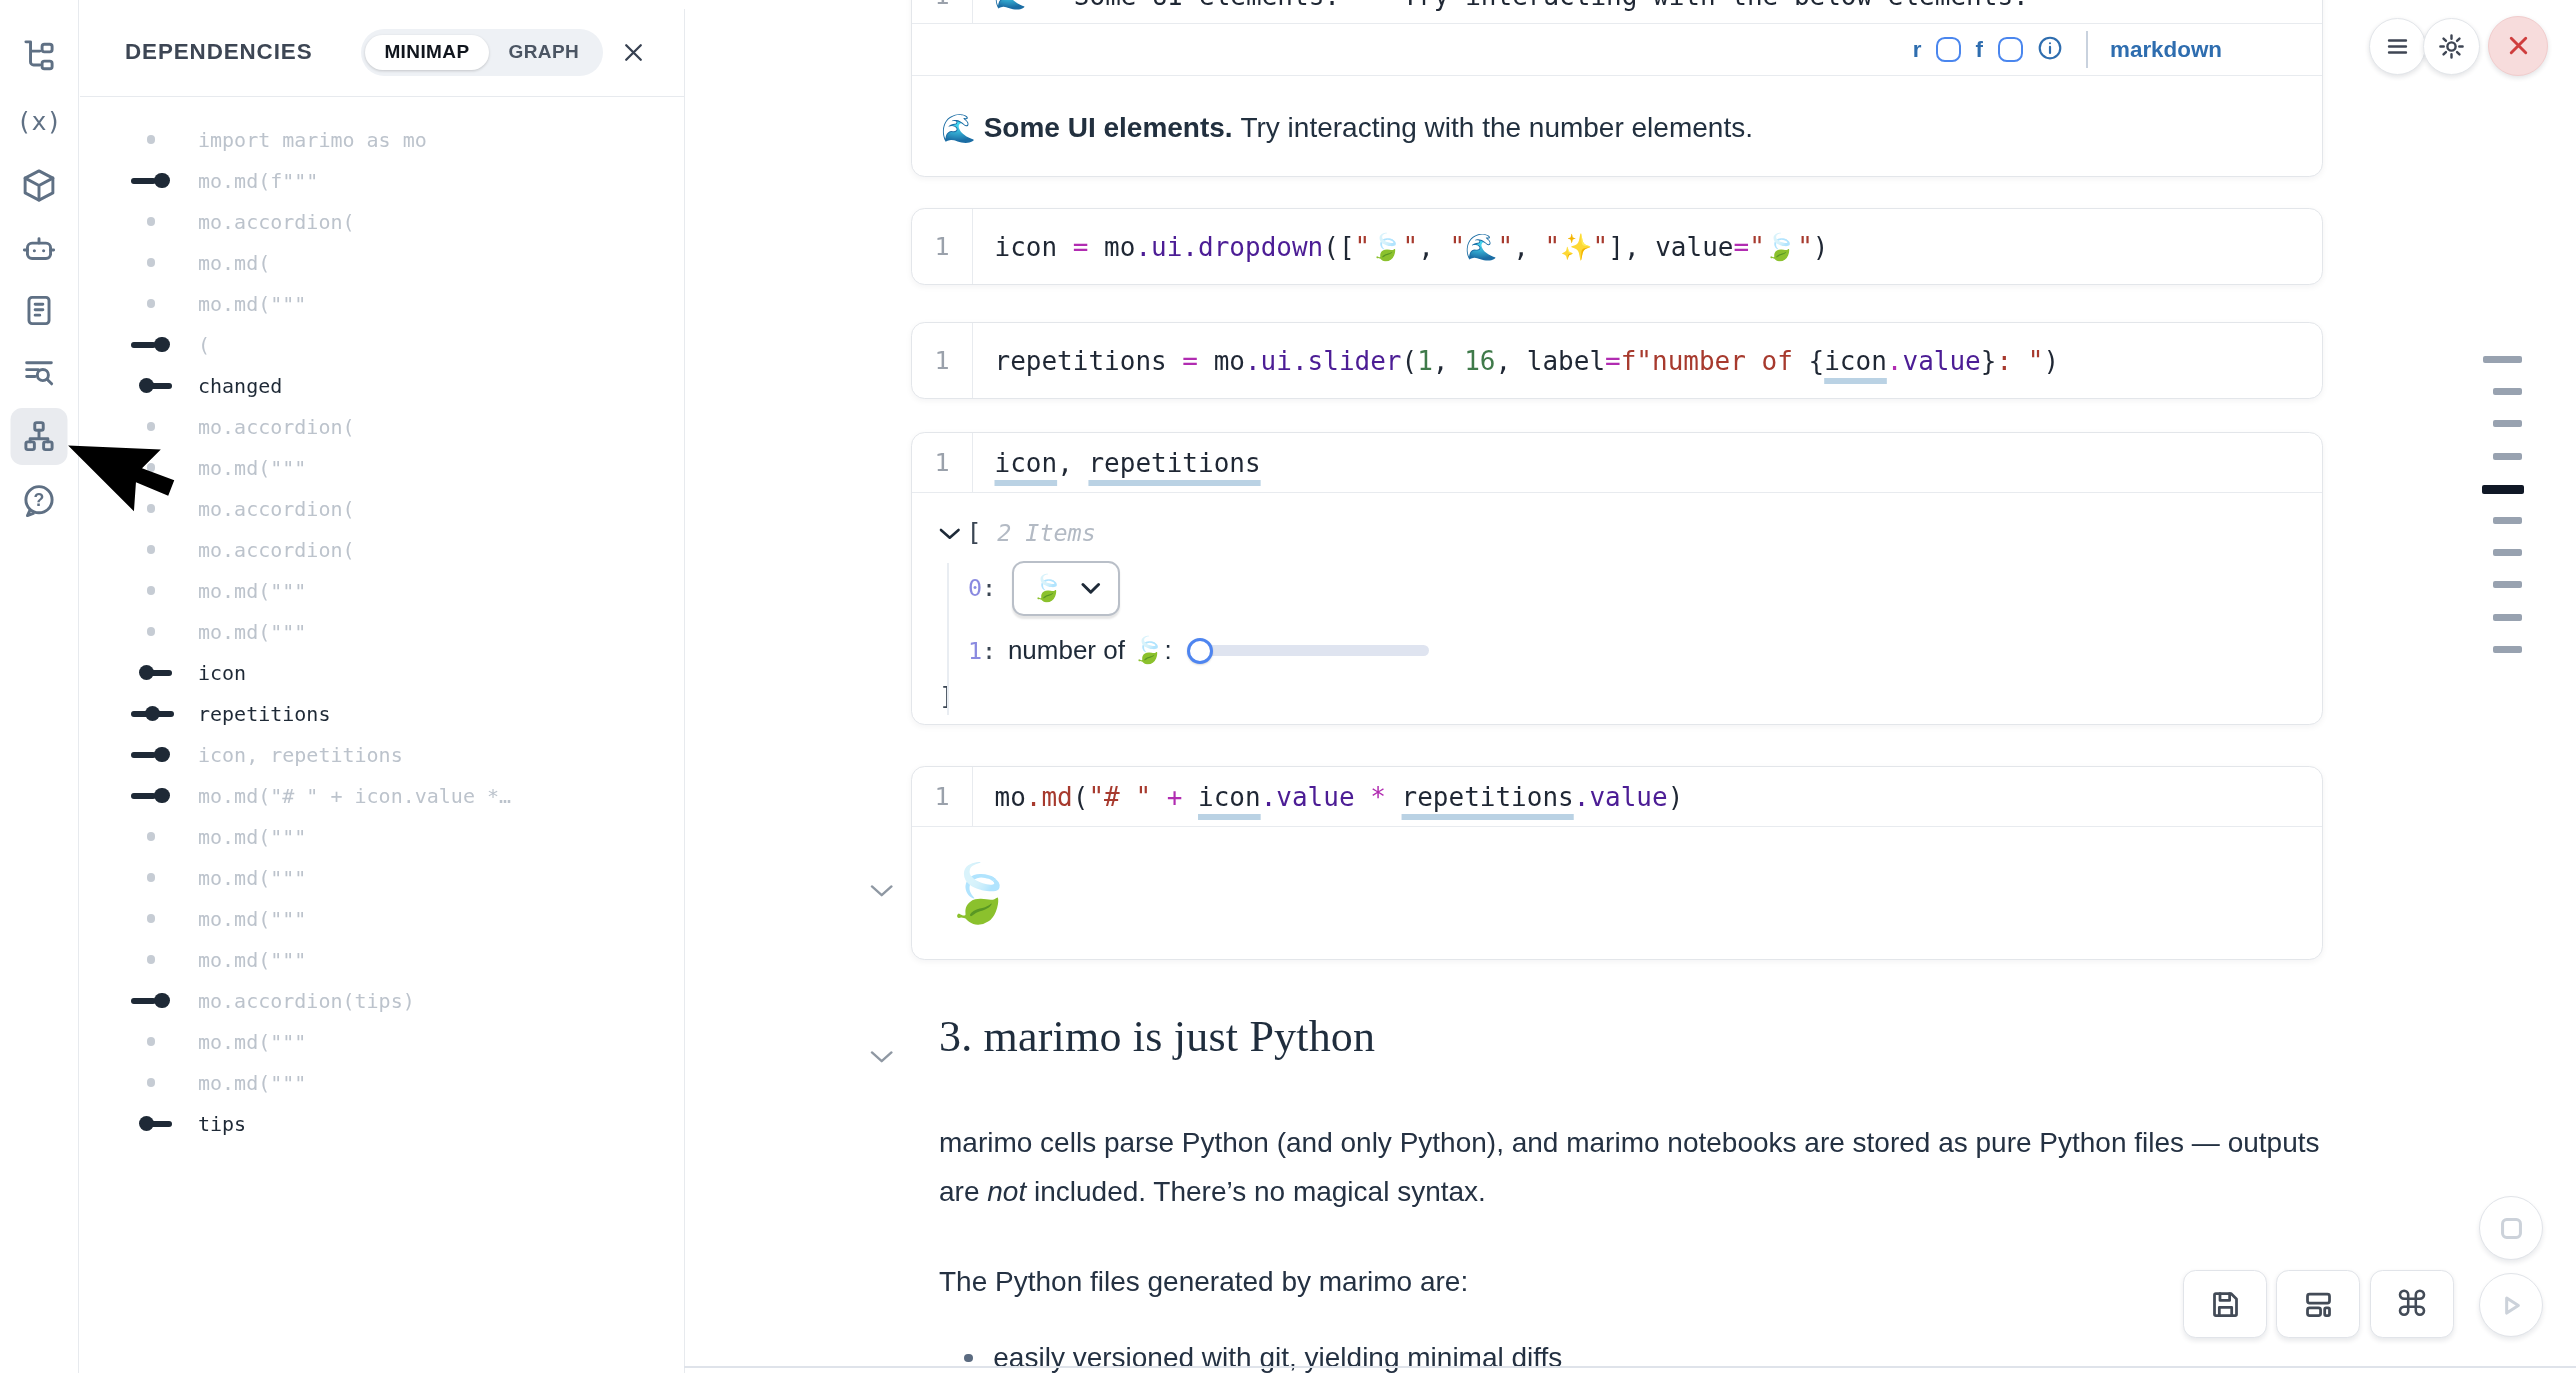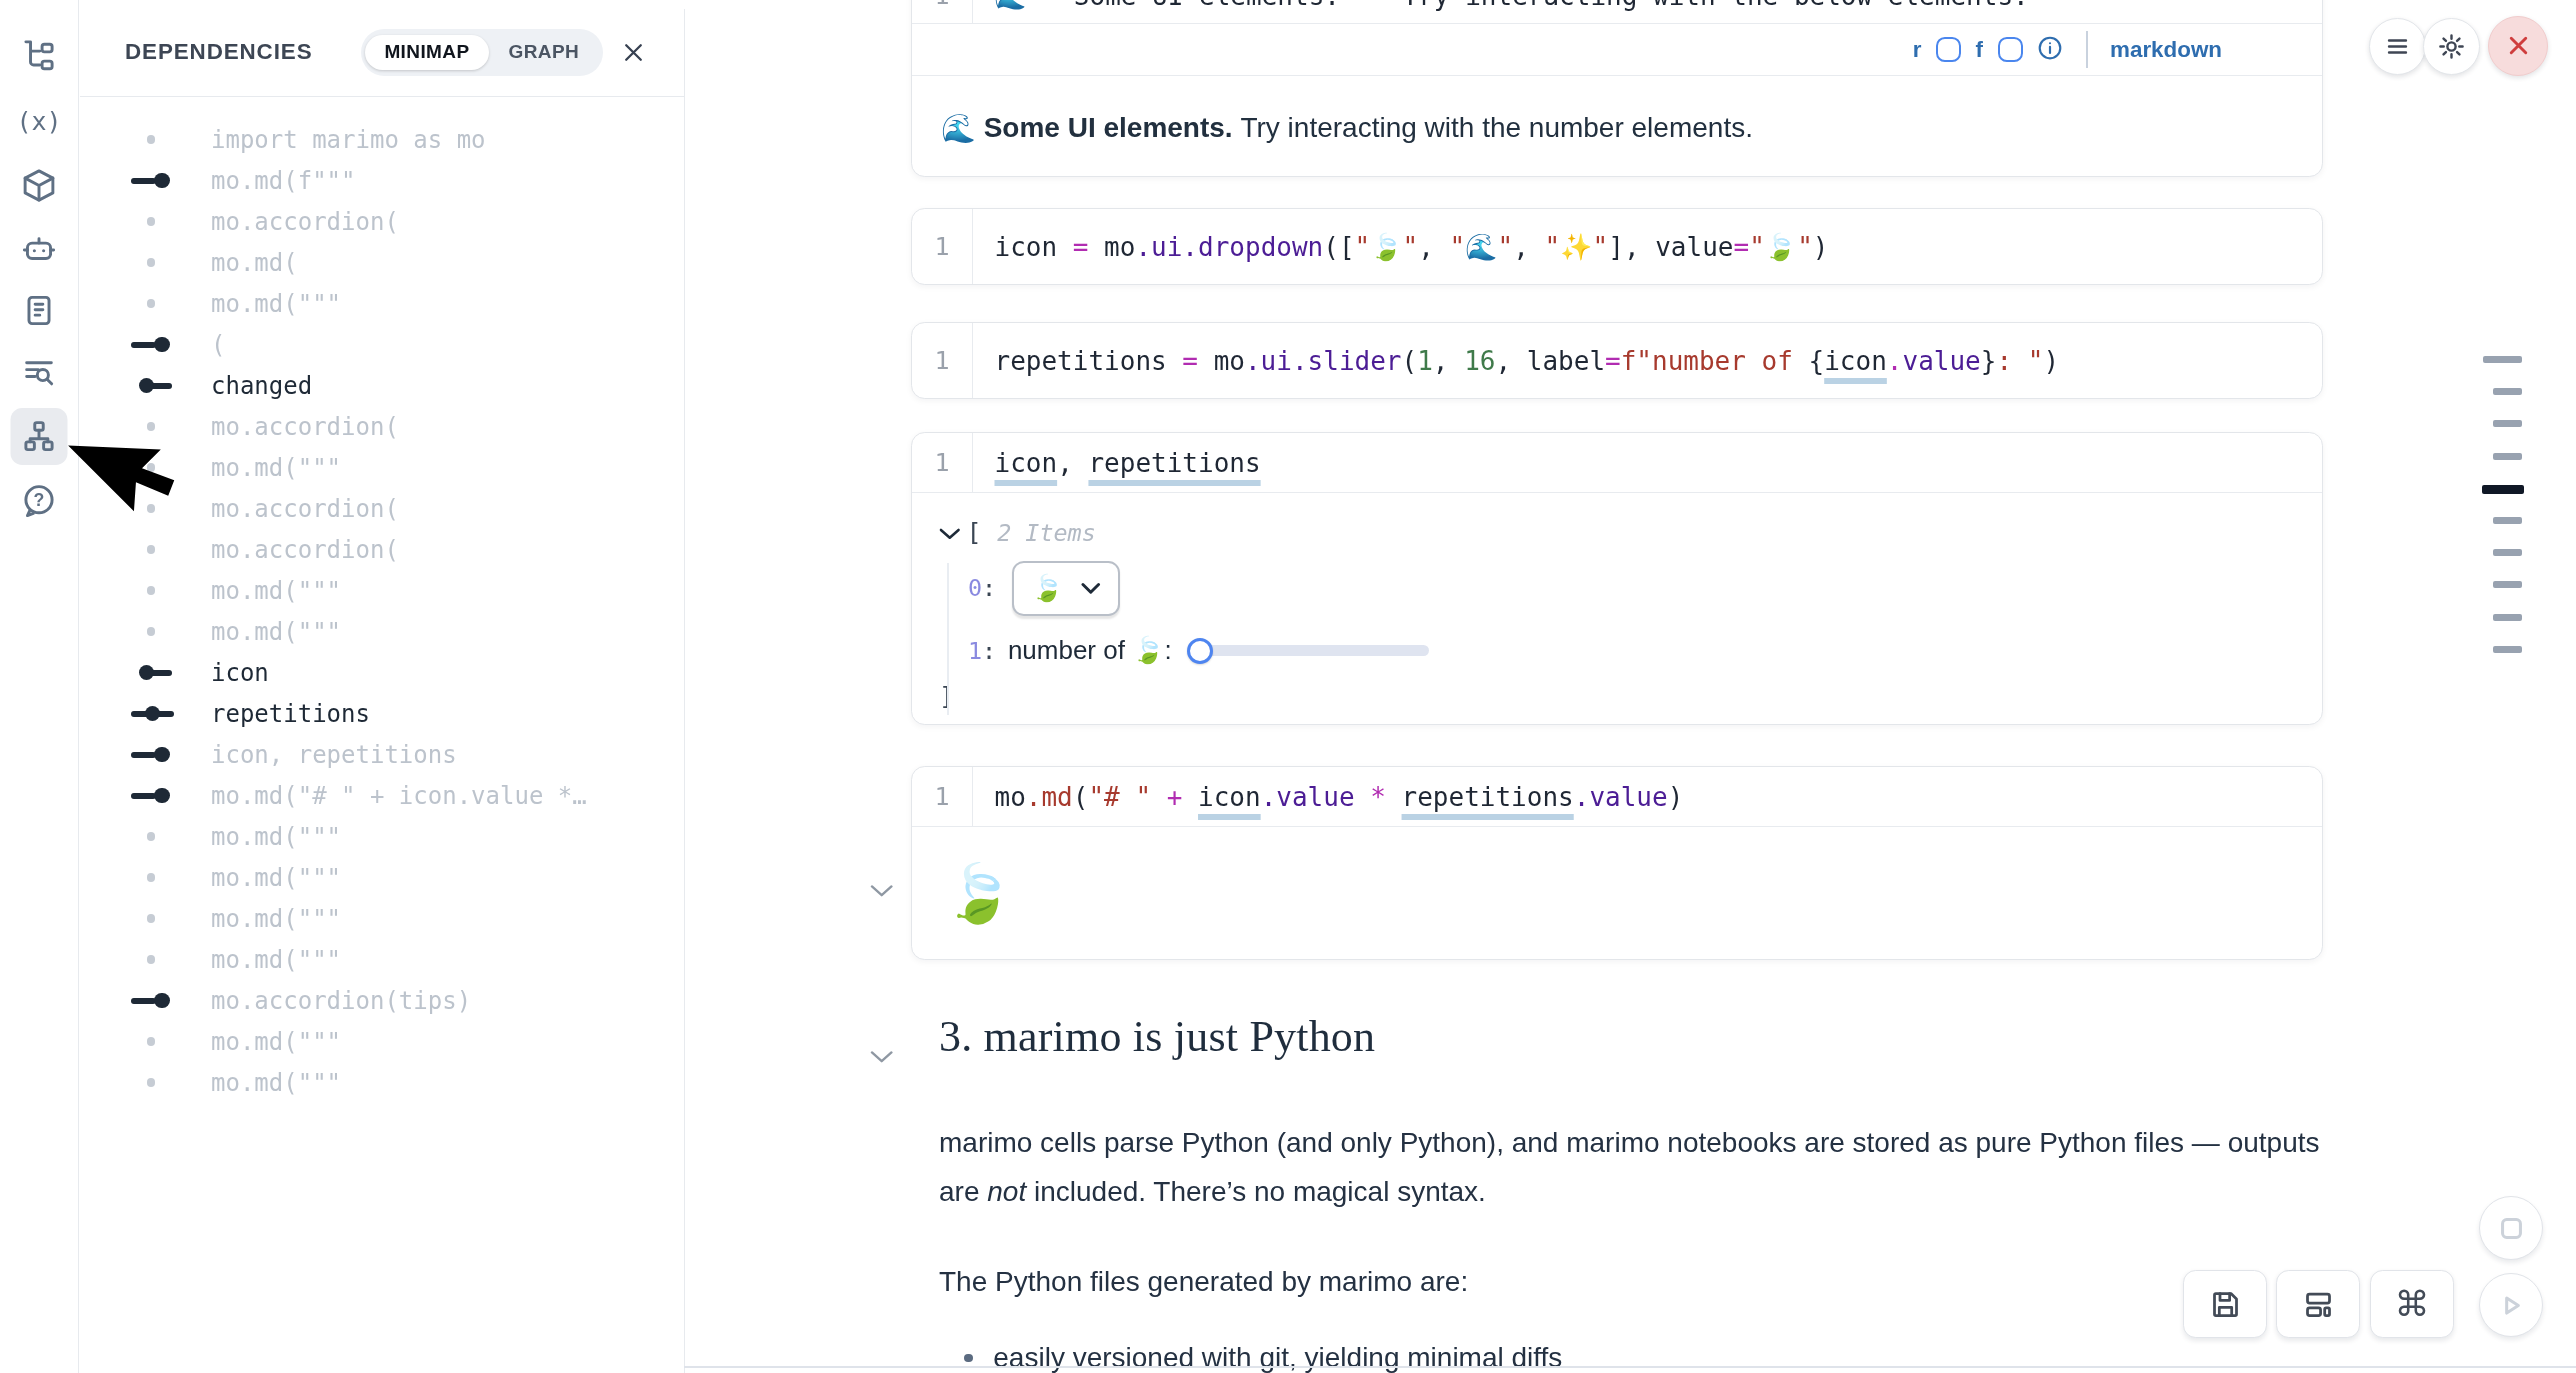--- a/index.html
+++ b/index.html
@@ -28,21 +28,21 @@
   .dep-marker{position:relative;width:55px;height:41px;margin-left:51px;flex:none;}
   .dep-marker::before,.dep-marker::after{content:"";position:absolute;top:50%;}
   .m-dot::before{left:15.6px;margin-top:-4.4px;width:8.8px;height:8.8px;border-radius:50%;background:#c6ccd4;}
   .m-dot::after{display:none;}
   .m-def::before{left:7.8px;margin-top:-7.8px;width:15.6px;height:15.6px;border-radius:50%;background:#1e2936;z-index:1;}
   .m-def::after{left:17.6px;margin-top:-2.9px;width:23.4px;height:5.9px;border-radius:2.9px;background:#1e2936;}
   .m-use::before{left:23.4px;margin-top:-7.8px;width:15.6px;height:15.6px;border-radius:50%;background:#1e2936;z-index:1;}
   .m-use::after{left:0;margin-top:-2.9px;width:25px;height:5.9px;border-radius:2.9px;background:#1e2936;}
   .m-both::before{left:13.7px;margin-top:-7.8px;width:15.6px;height:15.6px;border-radius:50%;background:#1e2936;z-index:1;}
   .m-both::after{left:0;margin-top:-2.9px;width:43px;height:5.9px;border-radius:2.9px;background:#1e2936;}
-  .dep-label{margin-left:25px;font-family:"DejaVu Sans Mono",monospace;font-size:24px;color:#1e2936;white-space:pre;}
+  .dep-label{margin-left:12px;font-family:"DejaVu Sans Mono",monospace;font-size:20px;color:#1e2936;white-space:pre;}
   .dep-label.dim{color:#bcc3cc;}
 
   
   .card{position:absolute;left:911px;width:1412px;background:#fff;border:1.5px solid #e3e6ea;border-radius:13.7px;
         box-shadow:0 2px 5.9px rgba(16,24,40,.05);box-sizing:border-box;overflow:hidden;}
   .code-row{display:flex;align-items:center;}
   .gutter{width:60px;flex:none;align-self:stretch;display:flex;align-items:center;justify-content:center;
           font-family:"DejaVu Sans Mono",monospace;font-size:25px;color:#9aa1ab;border-right:1.5px solid #e8ebef;}
   .codeline{font-family:"DejaVu Sans Mono",monospace;font-size:26px;color:#1f2734;padding-left:21.5px;white-space:pre;}
   .tok{white-space:pre;}
@@ -284,20 +284,24 @@
           <span class="dep-label dim">mo.accordion(tips)</span>
         </div>
         <div class="dep-row">
           <span class="dep-marker m-dot"></span>
           <span class="dep-label dim">mo.md("""</span>
         </div>
         <div class="dep-row">
           <span class="dep-marker m-dot"></span>
           <span class="dep-label dim">mo.md("""</span>
         </div>
+        <div class="dep-row">
+          <span class="dep-marker m-def"></span>
+          <span class="dep-label">tips</span>
+        </div>
       </div>
   </div>
 
   <svg class="cursor" width="76" height="119" viewBox="0 0 40 62">
     <polygon points="1,1 1,50 12.5,40 19.5,57 27.5,53.5 20,37 34,37" fill="#000"></polygon>
   </svg>
 
   <div class="card" style="top:-33px;height:210px">
     <div class="code-row hline" style="height:55px">
       <div class="gutter">1</div>

